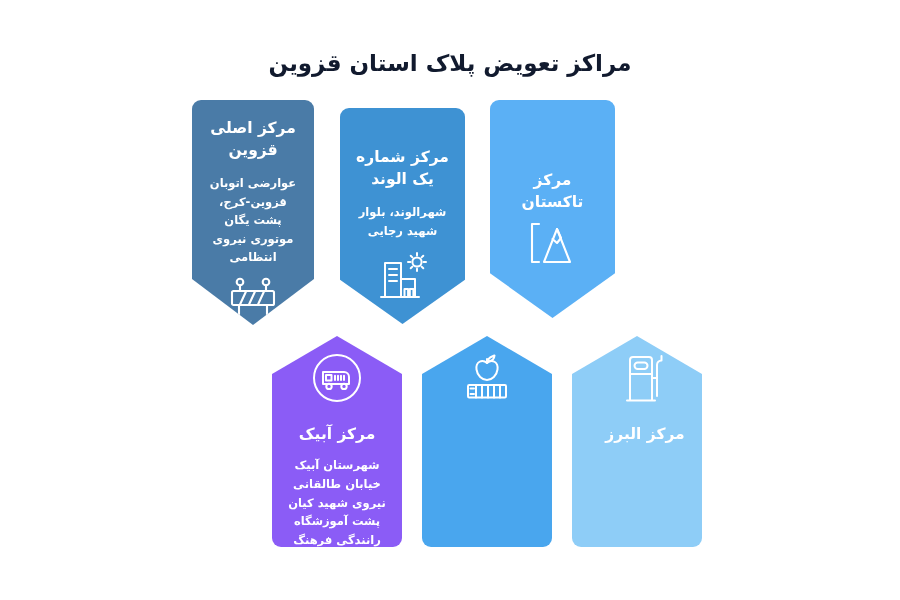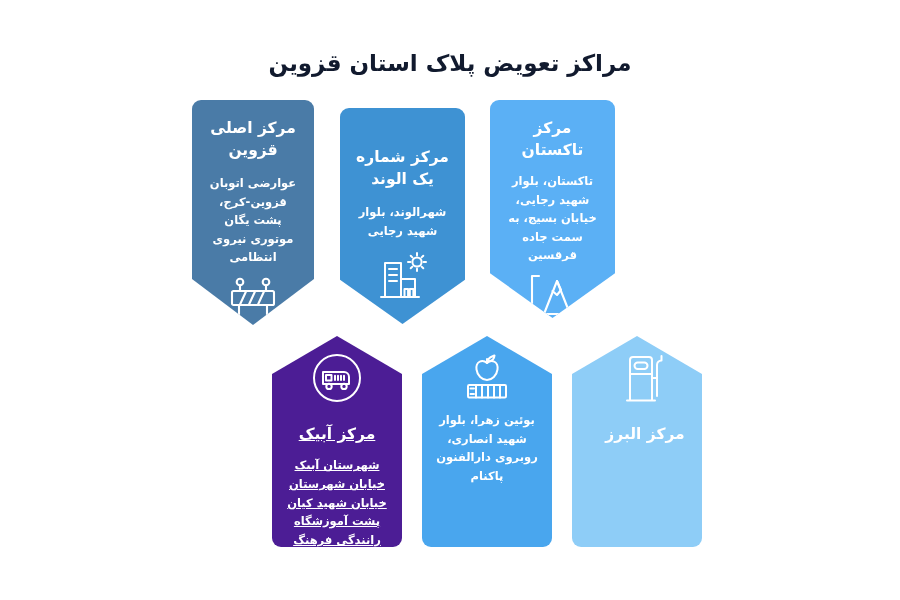--- a/index.html
+++ b/index.html
@@ -173,70 +173,68 @@
           <path d="M26 45 L26 27 L40 27 L40 45"></path>
           <rect x="29.5" y="37" width="3.6" height="8"></rect>
           <rect x="34.8" y="37" width="3.6" height="8"></rect>
           <line x1="6" y1="45" x2="44" y2="45"></line>
         </svg>
       </div>
     </div>
 
     <div class="card top" id="card-3" style="background-color: rgb(91, 176, 245);">
       <div class="card-title">مرکز تاکستان</div>
-      <div class="card-desc">تاکستان، بلوار شهید رجایی، خیابان بسیج، به سمت جاده قرقسین</div>
       <div class="card-icon">
         <svg width="52" height="44" viewBox="0 0 52 44" fill="none" stroke="#ffffff" stroke-width="2.1" stroke-linecap="round" stroke-linejoin="round">
 
           <path d="M12 3 L5 3 L5 41 L12 41"></path>
 
           <path d="M17 41 L30 8 L43 41 Z"></path>
           <path d="M30 8 L34 17 L30 22 L25.5 18"></path>
         </svg>
       </div>
     </div>
 
-    <div class="card bottom" id="card-4" style="background-color: #4c1d95; text-decoration: underline;">
+    <div class="card bottom" id="card-4" style="background-color: #8b5cf6;">
       <div class="card-icon">
         <svg width="50" height="50" viewBox="0 0 50 50" fill="none" stroke="#ffffff" stroke-width="2" stroke-linecap="round" stroke-linejoin="round">
           <circle cx="25" cy="25" r="23"></circle>
           <path d="M11 19 L32 19 A5 5 0 0 1 37 24 L37 31 L11 31 Z"></path>
           <line x1="11" y1="23.5" x2="11" y2="27.5"></line>
           <rect x="14" y="22" width="5.5" height="5.5"></rect>
           <line x1="23" y1="22.8" x2="23" y2="27"></line>
           <line x1="26" y1="22.8" x2="26" y2="27"></line>
           <line x1="29" y1="22.8" x2="29" y2="27"></line>
           <line x1="32" y1="22.8" x2="32" y2="27"></line>
           <circle cx="17" cy="33.4" r="2.7"></circle>
           <circle cx="32" cy="33.4" r="2.7"></circle>
         </svg>
       </div>
       <div class="card-title">مرکز آبیک</div>
-      <div class="card-desc">شهرستان آبیک خیابان شهرستان خیابان شهید کیان پشت آموزشگاه رانندگی فرهنگ</div>
+      <div class="card-desc">شهرستان آبیک خیابان طالقانی نیروی شهید کیان پشت آموزشگاه رانندگی فرهنگ</div>
     </div>
 
     <div class="card bottom" id="card-5" style="background-color: rgb(73, 166, 238);">
       <div class="card-icon">
         <svg width="54" height="50" viewBox="0 0 54 50" fill="none" stroke="#ffffff" stroke-width="2" stroke-linecap="round" stroke-linejoin="round">
 
           <path d="M27 11 C22 6.5 15.5 10 16.5 17.5 C17.3 23.5 22 28 27 28 C32 28 36.7 23.5 37.5 17.5 C38.5 10 32 6.5 27 11 Z"></path>
           <path d="M27 11 L27 7"></path>
           <path d="M27.6 8 C30.5 4.5 33.5 4 34.5 3.5 C34.3 6.8 32.5 8.8 29 9.3"></path>
 
           <rect x="8" y="33" width="38" height="12.5" rx="1.2"></rect>
           <line x1="16" y1="33" x2="16" y2="45.5"></line>
           <line x1="22" y1="33" x2="22" y2="45.5"></line>
           <line x1="28" y1="33" x2="28" y2="45.5"></line>
           <line x1="34" y1="33" x2="34" y2="45.5"></line>
           <line x1="40" y1="33" x2="40" y2="45.5"></line>
           <line x1="10.5" y1="36.5" x2="14" y2="36.5"></line>
           <line x1="10.5" y1="42" x2="14" y2="42"></line>
         </svg>
       </div>
-      <div class="card-desc">بوئین زهرا، بلوار شهید انصاری، روبروی دارالفنون پاکنام</div>
     </div>
 
     <div class="card bottom" id="card-6" style="background-color: rgb(142, 205, 247); padding-left: 28px;">
       <div class="card-icon">
         <svg width="48" height="50" viewBox="0 0 48 50" fill="none" stroke="#ffffff" stroke-width="2" stroke-linecap="round" stroke-linejoin="round">
           <path d="M9 47 L9 7 A3 3 0 0 1 12 4 L28 4 A3 3 0 0 1 31 7 L31 47"></path>
           <rect x="13.5" y="9.5" width="13" height="6.5" rx="3.2"></rect>
           <line x1="9" y1="21" x2="31" y2="21"></line>
           <line x1="6" y1="47.5" x2="34" y2="47.5"></line>
 

